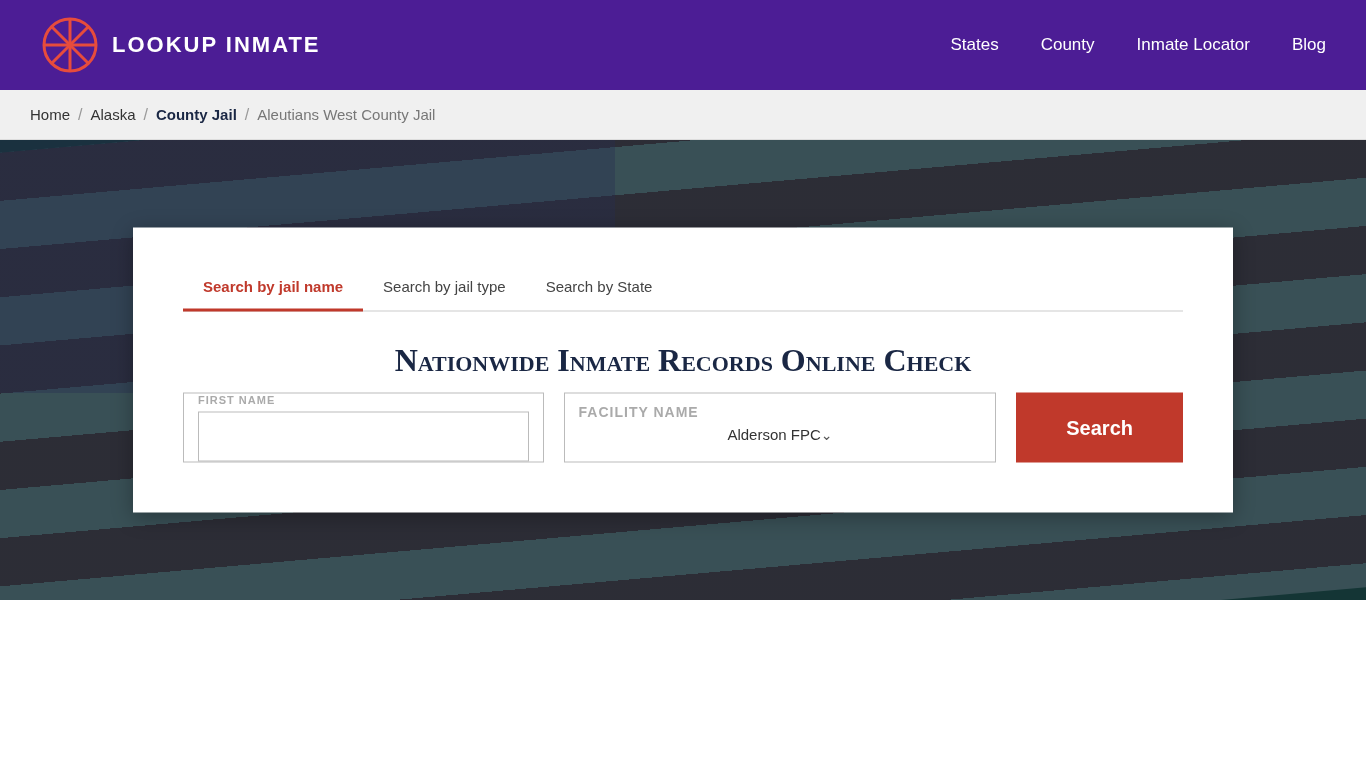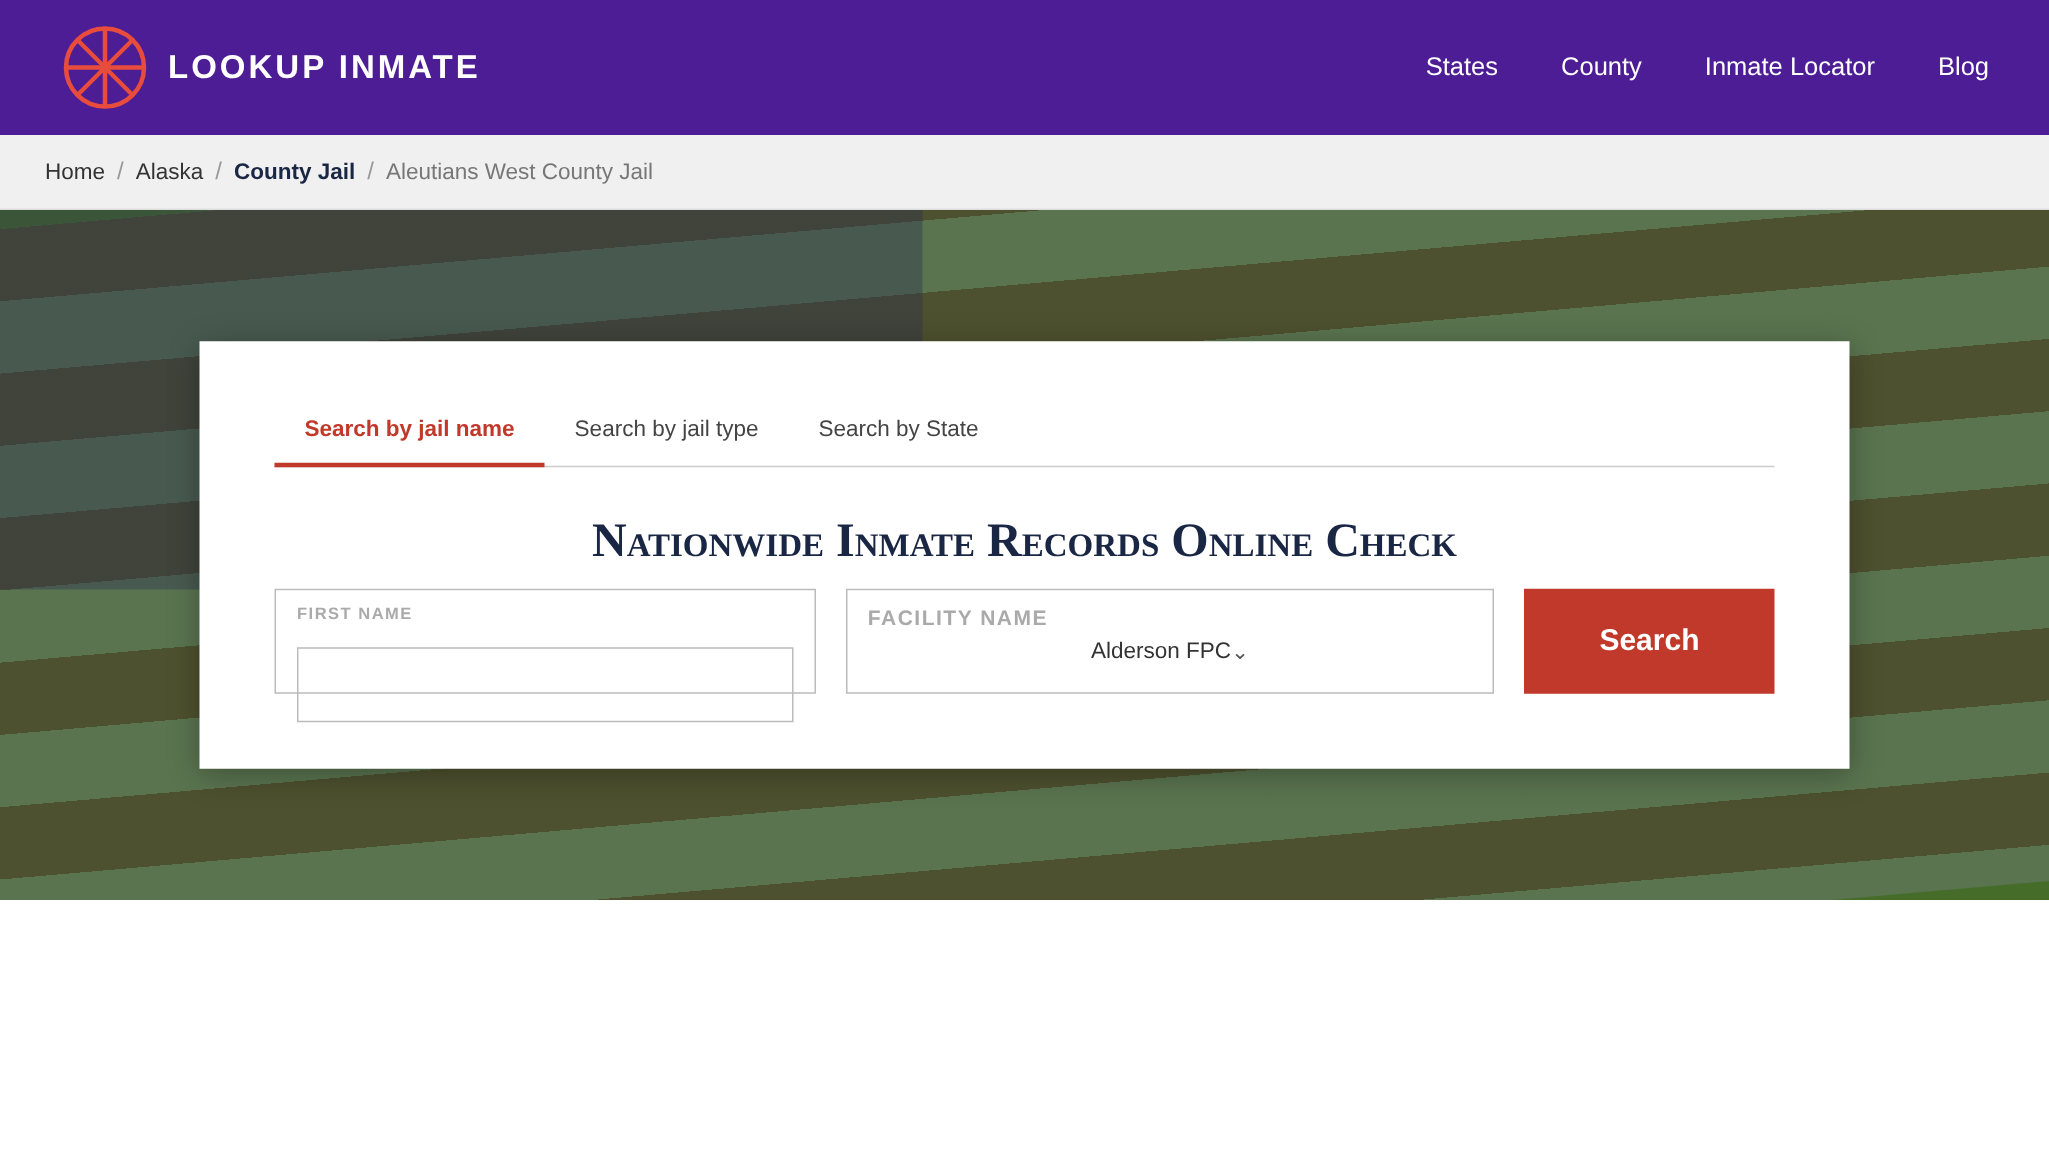--- a/index.html
+++ b/index.html
@@ -67,21 +67,21 @@
       font-size: 16px;
     }
     .breadcrumb-current {
       color: #777;
     }
 
     
     .hero-section {
       position: relative;
       height: 460px;
-      background: #84cc16;
+      background: #14532d;
       overflow: hidden;
     }
 
     
     .flag-bg {
       position: absolute;
       inset: 0;
       background: 
         repeating-linear-gradient(
           180deg,
@@ -182,25 +182,24 @@
       font-size: 14px;
       height: 68px;
       outline: none;
     }
 
     .field-wrapper {
       border: 1px solid #bbb;
       height: 70px;
       display: flex;
       flex-direction: column;
-      justify-content: space-between;
+      justify-content: flex-end;
       padding: 10px 14px 0;
       background: white;
       cursor: text;
-      gap: 10px;
     }
     .field-wrapper-label {
       font-size: 11px;
       color: #aaa;
       font-weight: bold;
       letter-spacing: 1px;
       margin-bottom: 6px;
     }
     .field-wrapper-input {
       border: none;

